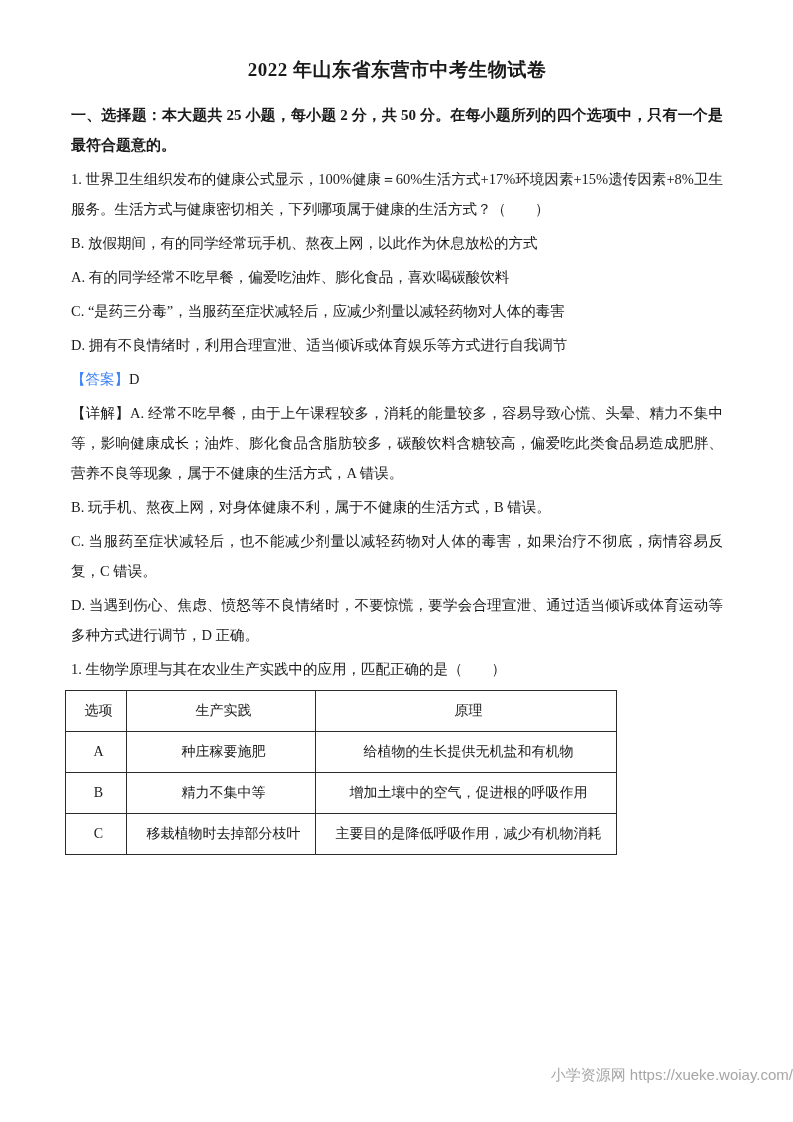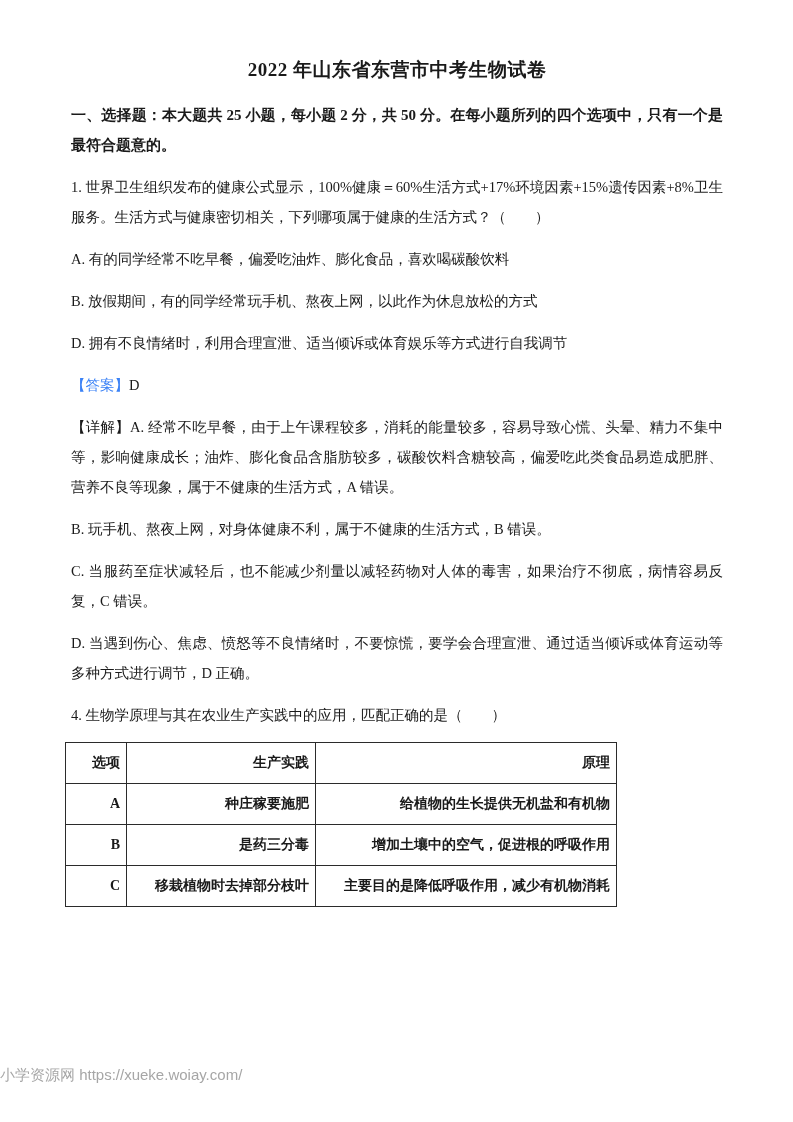--- a/index.html
+++ b/index.html
@@ -26,21 +26,21 @@
   }
   .doc-title {
     font-size: 19px;
     font-weight: bold;
     text-align: center;
     margin: 0 0 16px 0;
     line-height: 28px;
     letter-spacing: 0.5px;
   }
   p {
-    margin: 12px 0;
+    margin: 4px 0;
     font-size: 14.5px;
     line-height: 30px;
     text-align: justify;
   }
   .bold {
     font-weight: bold;
     font-size: 15px;
   }
   .accent {
     color: #3b82f6;
@@ -48,85 +48,86 @@
   table.q-table {
     border-collapse: collapse;
     margin: 6px 0 0 -6px;
     table-layout: fixed;
     width: 497px;
   }
   table.q-table th,
   table.q-table td {
     border: 1px solid #2b2b2b;
     font-size: 14px;
-    font-weight: bold;
-    text-align: right;
+    font-weight: normal;
+    text-align: center;
     vertical-align: middle;
     height: 40px;
     padding: 0 6px 0 11px;
     white-space: nowrap;
     overflow: hidden;
   }
   .col-opt   { width: 43px; }
   .col-prac  { width: 171px; }
   .col-princ { width: 283px; }
   .footer {
     position: absolute;
     top: 1064px;
     left: 0;
     width: 793px;
-    text-align: left;
+    text-align: right;
     font-family: "Liberation Sans", "DejaVu Sans", sans-serif;
     font-size: 15px;
     color: #a6a6a6;
     line-height: 22px;
   }
 </style>
 </head>
 <body>
 
 <div class="page">
 
   <h1 class="doc-title">2022 年山东省东营市中考生物试卷</h1>
 
   <p class="bold">一、选择题：本大题共 25 小题，每小题 2 分，共 50 分。在每小题所列的四个选项中，只有一个是最符合题意的。</p>
 
   <p>1. 世界卫生组织发布的健康公式显示，100%健康＝60%生活方式+17%环境因素+15%遗传因素+8%卫生服务。生活方式与健康密切相关，下列哪项属于健康的生活方式？（　　）</p>
 
+  <p>B. 放假期间，有的同学经常玩手机、熬夜上网，以此作为休息放松的方式</p>
   <p>A. 有的同学经常不吃早餐，偏爱吃油炸、膨化食品，喜欢喝碳酸饮料</p>
-  <p>B. 放假期间，有的同学经常玩手机、熬夜上网，以此作为休息放松的方式</p>
+  <p>C. “是药三分毒”，当服药至症状减轻后，应减少剂量以减轻药物对人体的毒害</p>
   <p>D. 拥有不良情绪时，利用合理宣泄、适当倾诉或体育娱乐等方式进行自我调节</p>
 
   <p><span class="accent">【答案】</span><span>D</span></p>
 
 
 
   <p>【详解】A. 经常不吃早餐，由于上午课程较多，消耗的能量较多，容易导致心慌、头晕、精力不集中等，影响健康成长；油炸、膨化食品含脂肪较多，碳酸饮料含糖较高，偏爱吃此类食品易造成肥胖、营养不良等现象，属于不健康的生活方式，A 错误。</p>
   <p>B. 玩手机、熬夜上网，对身体健康不利，属于不健康的生活方式，B 错误。</p>
   <p>C. 当服药至症状减轻后，也不能减少剂量以减轻药物对人体的毒害，如果治疗不彻底，病情容易反复，C 错误。</p>
   <p>D. 当遇到伤心、焦虑、愤怒等不良情绪时，不要惊慌，要学会合理宣泄、通过适当倾诉或体育运动等多种方式进行调节，D 正确。</p>
 
 
-  <p>4. 生物学原理与其在农业生产实践中的应用，匹配正确的是（　　）</p>
+  <p>1. 生物学原理与其在农业生产实践中的应用，匹配正确的是（　　）</p>
 
   <table class="q-table">
     <tbody>
         <tr>
       <th class="col-opt">选项</th>
       <th class="col-prac">生产实践</th>
       <th class="col-princ">原理</th>
     </tr>
     <tr>
       <td>A</td>
       <td>种庄稼要施肥</td>
       <td>给植物的生长提供无机盐和有机物</td>
     </tr>
     <tr>
       <td>B</td>
-      <td>是药三分毒</td>
+      <td>精力不集中等</td>
       <td>增加土壤中的空气，促进根的呼吸作用</td>
     </tr>
     <tr>
       <td>C</td>
       <td>移栽植物时去掉部分枝叶</td>
       <td>主要目的是降低呼吸作用，减少有机物消耗</td>
     </tr>
   </tbody>
     </table>
 

